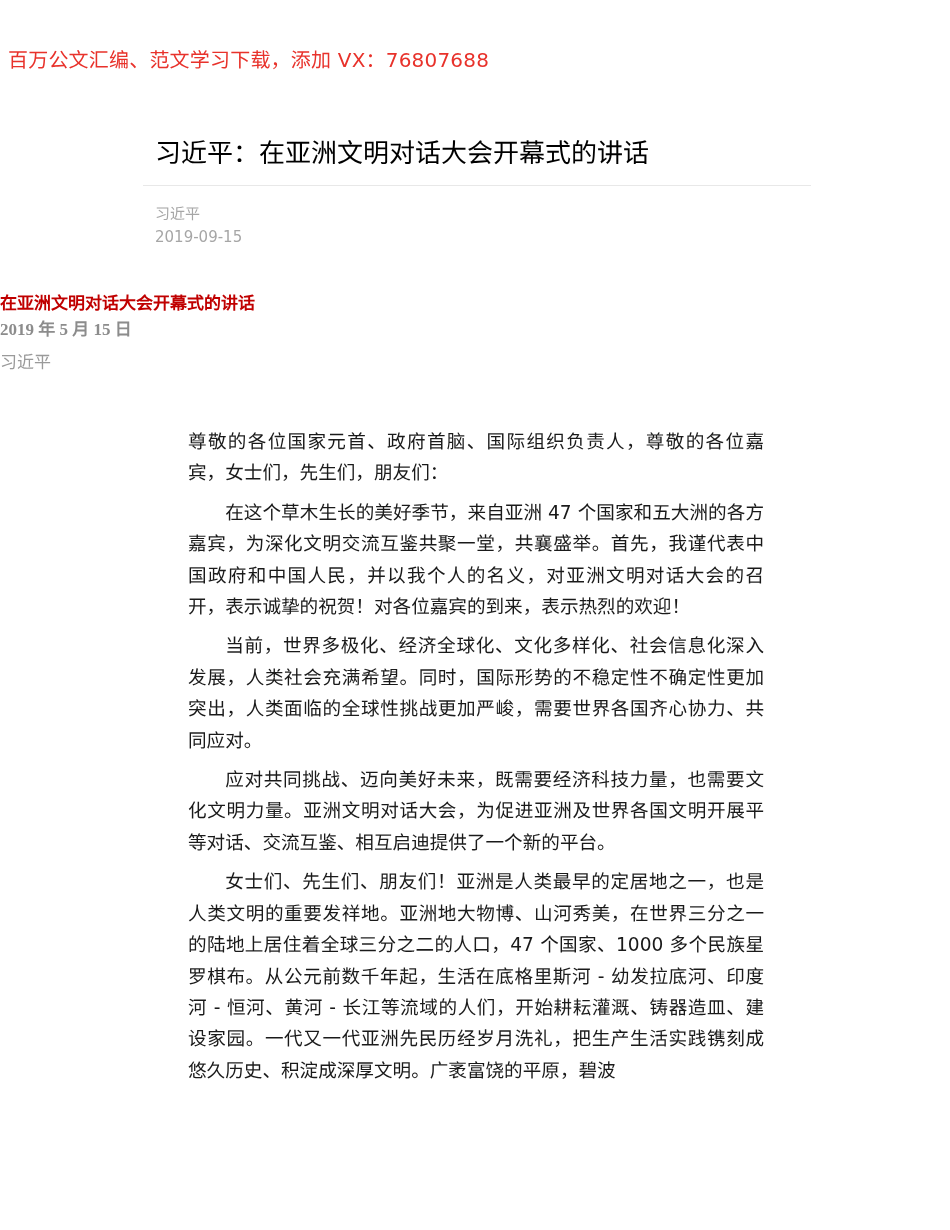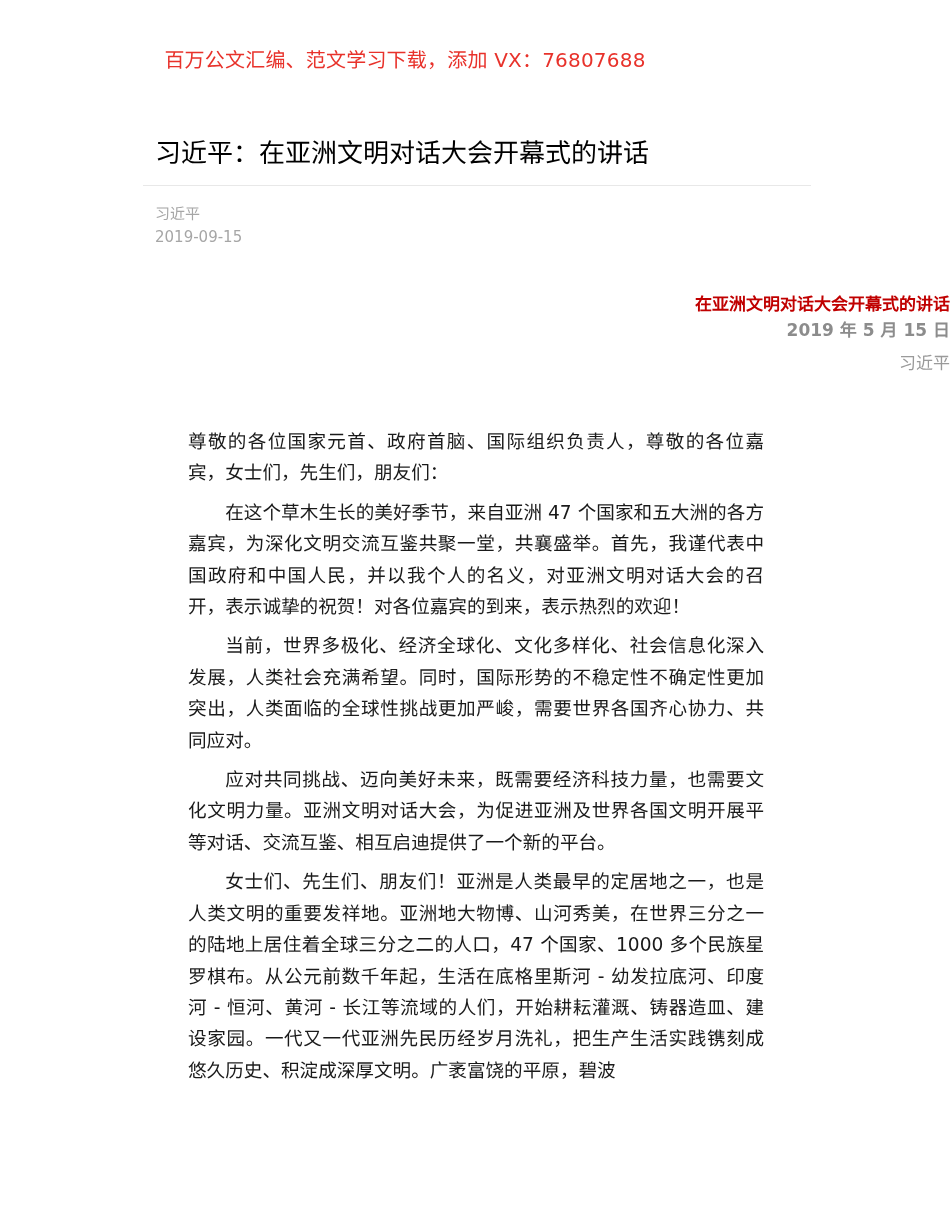--- a/index.html
+++ b/index.html
@@ -19,23 +19,22 @@
   .page {
     position: absolute;
     inset: 0;
     background: #ffffff;
   }
 
   
   .promo-banner {
     position: absolute;
     top: 46px;
-    left: 0;
+    left: 8px;
     width: 810px;
-    text-align: center;
   }
   .promo-text {
     display: inline-block;
     font-size: 20px;
     line-height: 28px;
     letter-spacing: 0.2px;
     white-space: pre;
   }
 
   
@@ -70,21 +69,22 @@
     line-height: 23px;
   }
   .doc-meta div { white-space: pre; }
 
   
   .head-block {
     position: absolute;
     top: 291px;
     left: 0;
     width: 950px;
-    text-align: right;
+    text-align: left;
+    font-family: Liberation Serif, serif;
   }
   .head-subtitle {
     font-size: 17px;
     line-height: 26px;
     font-weight: bold;
     white-space: pre;
   }
   .head-date {
     margin-top: 0;
     font-size: 17px;

